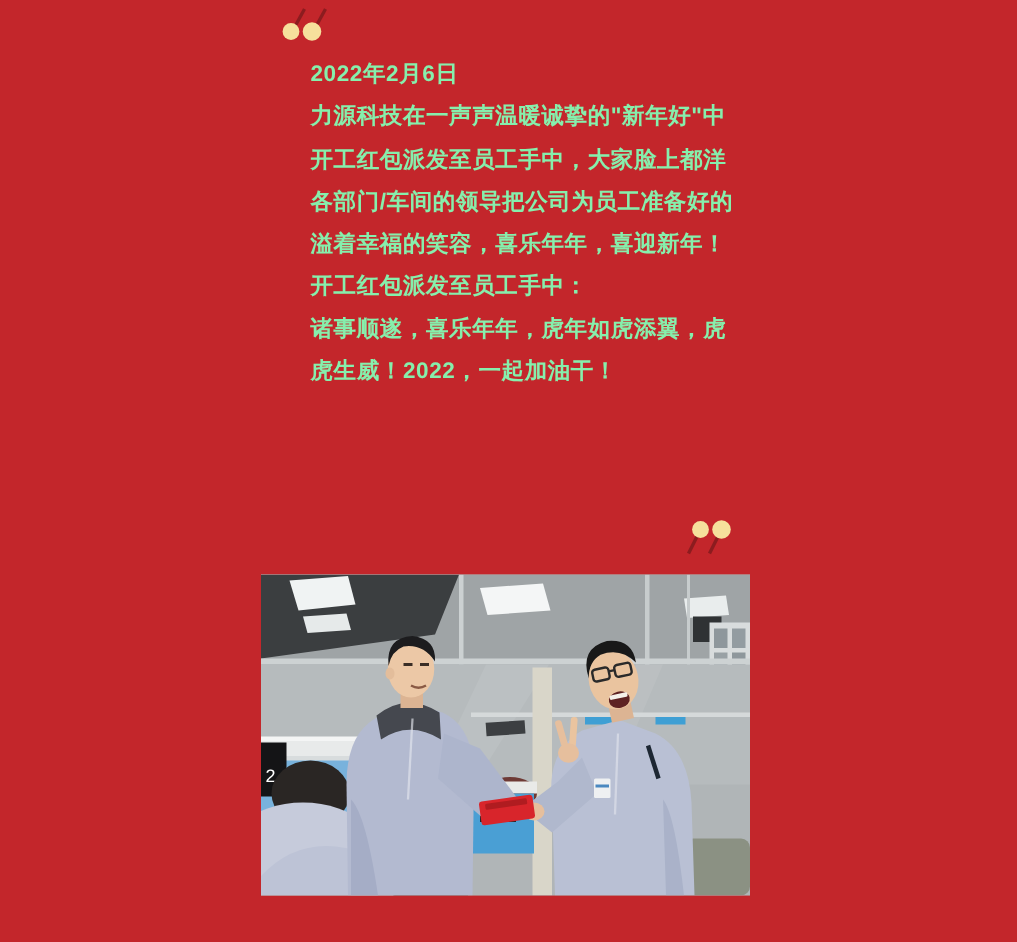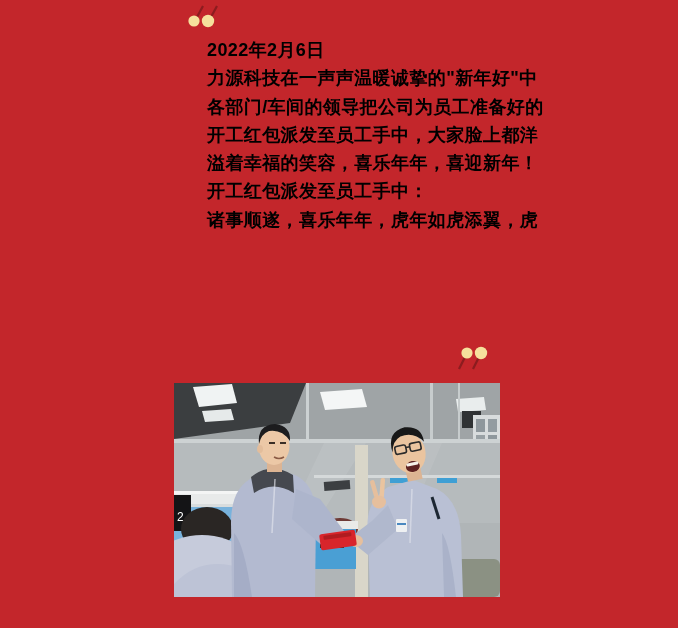--- a/index.html
+++ b/index.html
@@ -6,22 +6,22 @@
   .page {
     position:relative; width:678px; height:628px;
     background:#c3262b; overflow:hidden;
     font-family:"Liberation Sans","DejaVu Sans",sans-serif;
   }
   .quote { position:absolute; }
   .quote-open  { left:185px; top:3px;  }
   .quote-close { left:458px; top:344px; }
   .article-text {
     position:absolute; left:207px; top:36px; width:275px;
-    font-size:18px; line-height:28.3px; font-weight:600;
-    color:#000000; letter-spacing:0.4px;
+    font-size:15px; line-height:28.3px; font-weight:600;
+    color:#86efac; letter-spacing:0.4px;
   }
   .article-text .line { white-space:nowrap; }
   .photo {
     position:absolute; left:174px; top:383px; width:326px; height:214px;
     overflow:hidden; background:#b0b5b7;
   }
   .photo svg { display:block; }
 </style>
 </head>
 <body>
@@ -31,25 +31,26 @@
   <svg class="quote quote-open" width="34" height="28" viewBox="0 0 34 28">
     <line x1="12" y1="14" x2="18" y2="3" stroke="#8c1c1f" stroke-width="2.2"></line>
     <line x1="26" y1="14" x2="32" y2="3" stroke="#8c1c1f" stroke-width="2.2"></line>
     <circle cx="9" cy="18" r="5.6" fill="#f6e09c"></circle>
     <circle cx="23" cy="18" r="6.2" fill="#f6e09c"></circle>
   </svg>
 
   <div class="article-text">
     <div class="line">2022年2月6日</div>
     <div class="line">力源科技在一声声温暖诚挚的"新年好"中</div>
+    <div class="line">开工红包派发至员工手中，大家脸上都洋</div>
     <div class="line">各部门/车间的领导把公司为员工准备好的</div>
-    <div class="line">开工红包派发至员工手中，大家脸上都洋</div>
     <div class="line">溢着幸福的笑容，喜乐年年，喜迎新年！</div>
     <div class="line">开工红包派发至员工手中：</div>
     <div class="line">诸事顺遂，喜乐年年，虎年如虎添翼，虎</div>
+    <div class="line">虎生威！2022，一起加油干！</div>
   </div>
 
   <svg class="quote quote-close" width="34" height="28" viewBox="0 0 34 28">
     <line x1="7" y1="13" x2="1" y2="25" stroke="#8c1c1f" stroke-width="2.2"></line>
     <line x1="21" y1="13" x2="15" y2="25" stroke="#8c1c1f" stroke-width="2.2"></line>
     <circle cx="9" cy="9" r="5.6" fill="#f6e09c"></circle>
     <circle cx="23" cy="9" r="6.2" fill="#f6e09c"></circle>
   </svg>
 
   <div class="photo">

